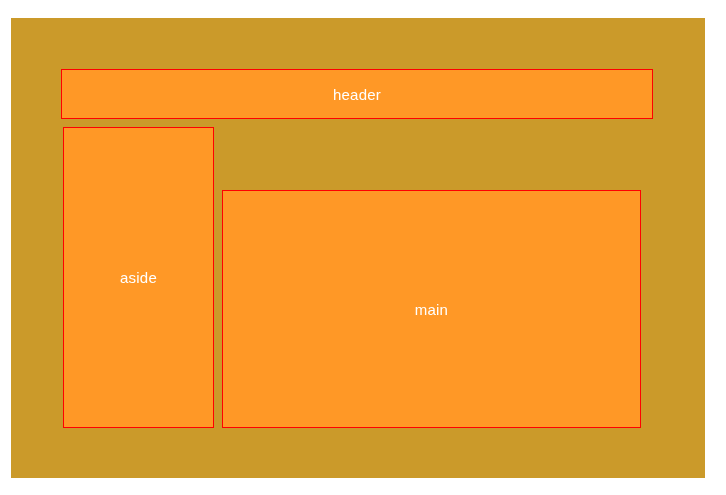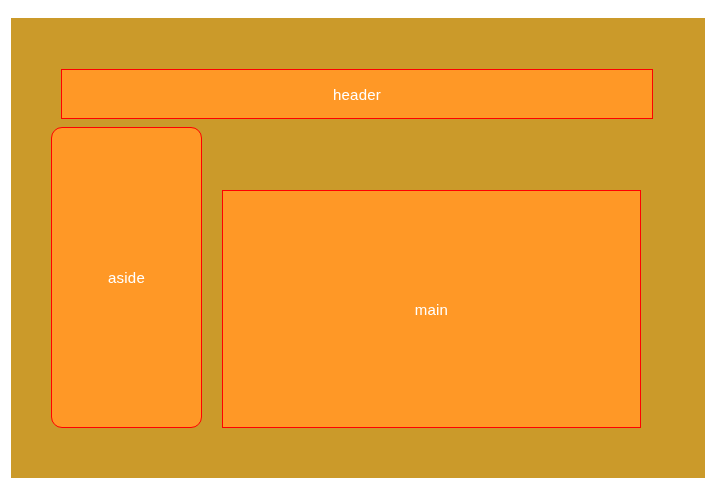--- a/index.html
+++ b/index.html
@@ -55,25 +55,24 @@
   }
 
   
   .region-header {
     left: 50px;
     top: 51px;
     width: 592px;
     height: 50px;
   }
   .region-aside {
-    left: 40px;
+    left: 52px;
     top: 109px;
     width: 151px;
     height: 301px;
-    border-radius: 11px;
   }
   .region-tab {
     left: 211px;
     top: 111px;
     width: 431px;
     height: 48px;
   }
   .region-main {
     left: 211px;
     top: 172px;

